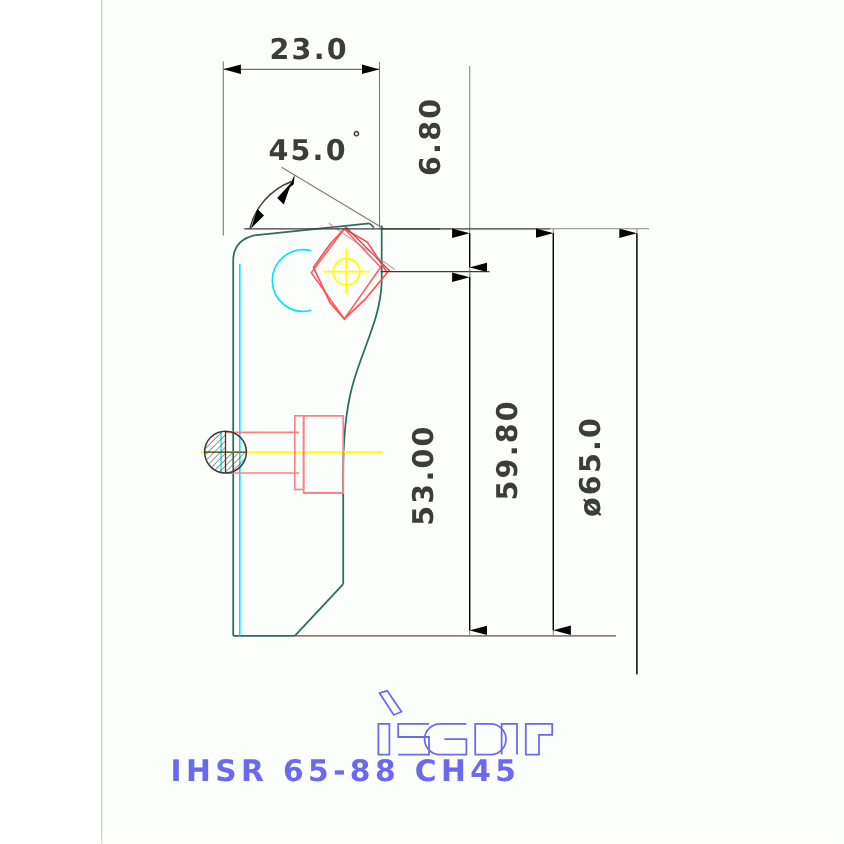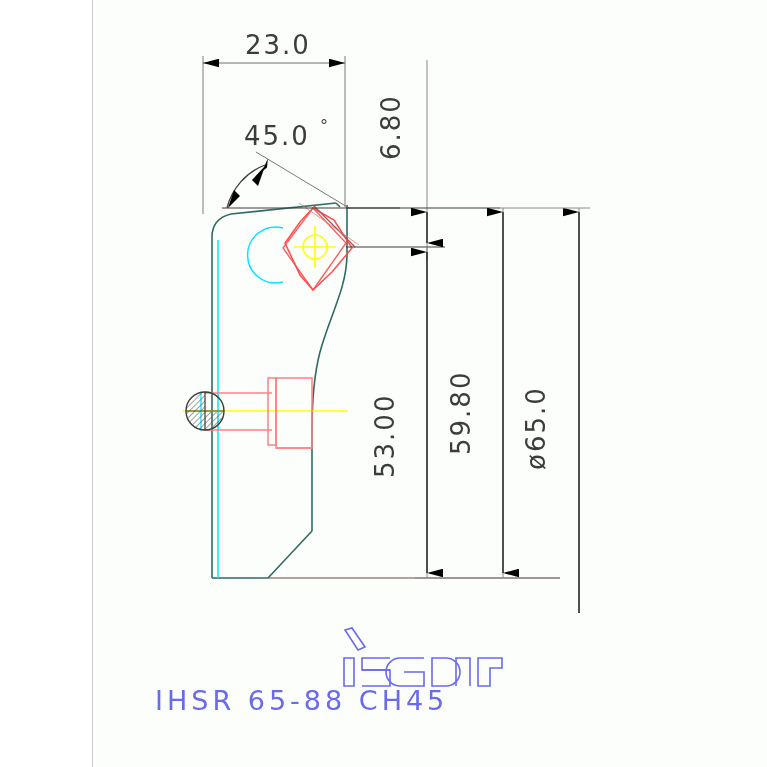--- a/index.html
+++ b/index.html
@@ -7,20 +7,21 @@
     padding: 0;
     background: #ffffff;
   }
   #page {
     position: relative;
     width: 767px;
     height: 767px;
     background: #ffffff;
     font-family: "DejaVu Sans", sans-serif;
     overflow: hidden;
+    font-weight: bold;
   }
   #drawing-sheet {
     position: absolute;
     left: 92px;
     top: 0px;
     width: 675px;
     height: 767px;
     background: #fcfefb;
     border-left: 1px solid #c9c9c9;
     box-sizing: border-box;

